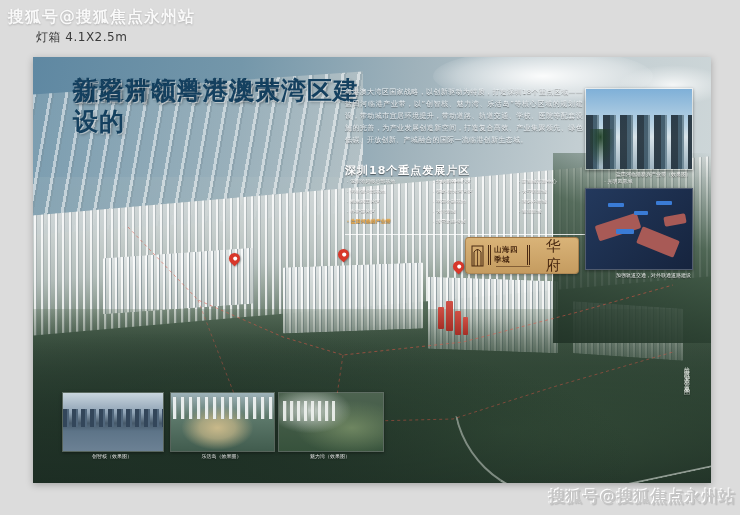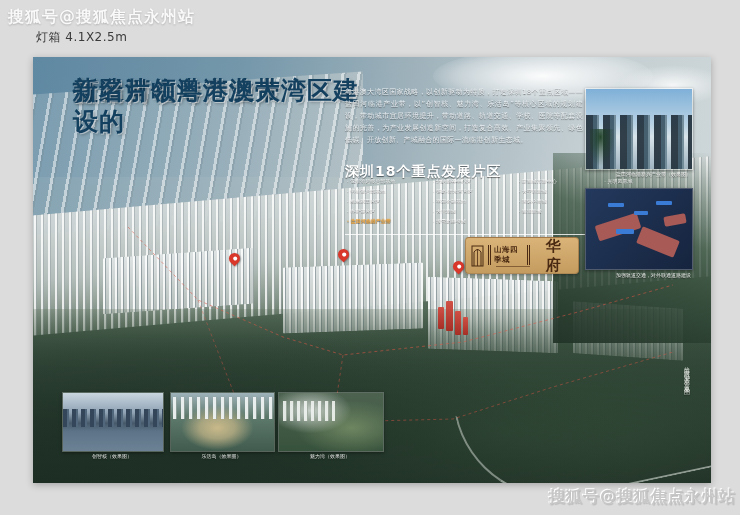--- a/index.html
+++ b/index.html
@@ -87,21 +87,21 @@
     color:#14405f;
     text-shadow:1px 1px 0 rgba(255,255,255,.45),2px 2px 3px rgba(0,0,0,.25);
   }
   
   .desc{
     left:312px;top:30px;width:238px;
     font-size:7px;line-height:1.7;color:#eef3f6;text-align:justify;
     text-shadow:0 1px 1px rgba(0,0,0,.5);letter-spacing:.3px;
   }
   .list-title{
-    left:312px;top:106px;font-size:14px;font-weight:bold;color:#ffffff;
+    left:312px;top:106px;font-size:11px;font-weight:bold;color:#ffffff;
     text-shadow:0 1px 1px rgba(0,0,0,.5);letter-spacing:1px;
   }
   .area-cols{left:314px;top:121px;width:336px;display:flex;gap:7px;position:absolute;}
   .area-col{position:static;flex:1;display:flex;flex-direction:column;gap:4px;}
   .area-item{position:static;font-size:5px;color:rgba(255,255,255,.92);
     text-shadow:0 1px 1px rgba(0,0,0,.55);white-space:nowrap;overflow:hidden;}
   .area-item::before{content:"· ";}
   .area-item.hl{color:#f0a63c;font-weight:bold;}
   .divider{left:312px;top:177px;width:332px;height:1px;background:rgba(255,255,255,.8);}
   
@@ -112,21 +112,21 @@
     display:flex;align-items:center;padding:0 5px;gap:4px;
   }
   .logo-badge *{position:static;}
   .logo-emblem{flex:0 0 auto;}
   .logo-nameblock{display:flex;flex-direction:column;align-items:flex-end;gap:1px;}
   .logo-name{
     font-size:7.5px;font-weight:bold;color:#4a2a12;letter-spacing:.5px;
     border-left:3px double #4a2a12;border-right:3px double #4a2a12;padding:0 3px;
   }
   .logo-script{width:34px;height:0;border-bottom:1px solid rgba(74,42,18,.55);}
-  .logo-suffix{font-size:15px;font-weight:bold;color:#4a2a12;letter-spacing:2px;margin-left:12px;}
+  .logo-suffix{font-size:15px;font-weight:normal;color:#4a2a12;letter-spacing:2px;margin-left:12px;}
   
   .inset{border:1px solid rgba(255,255,255,.25);box-shadow:0 1px 3px rgba(0,0,0,.4);overflow:hidden;}
   .inset-r1{left:552px;top:31px;width:106px;height:80px;}
   .inset-r1 .sky{left:0;top:0;width:100%;height:100%;
     background:linear-gradient(180deg,#7fb0d8 0%,#b9d3e4 45%,#d8e4ea 60%,#9fb4c0 100%);}
   .inset-r1 .towers{left:0;top:26px;width:100%;height:54px;
     background:repeating-linear-gradient(90deg,#22313c 0 7px,#3b5565 7px 11px,#6d8795 11px 13px,transparent 13px 17px);
     opacity:.92;}
   .inset-r1 .palm{left:4px;top:40px;width:26px;height:40px;
     background:radial-gradient(ellipse at 40% 20%,rgba(26,60,34,.95) 0%,transparent 65%);}

